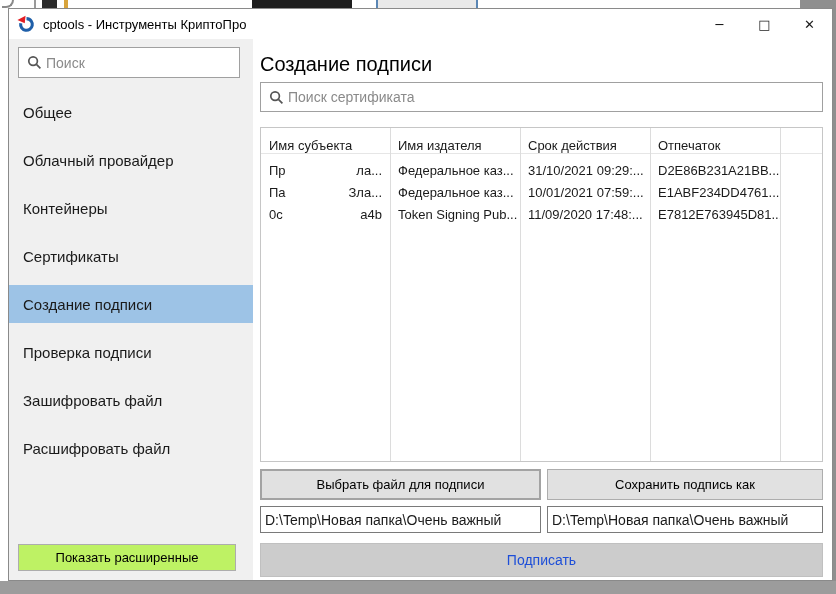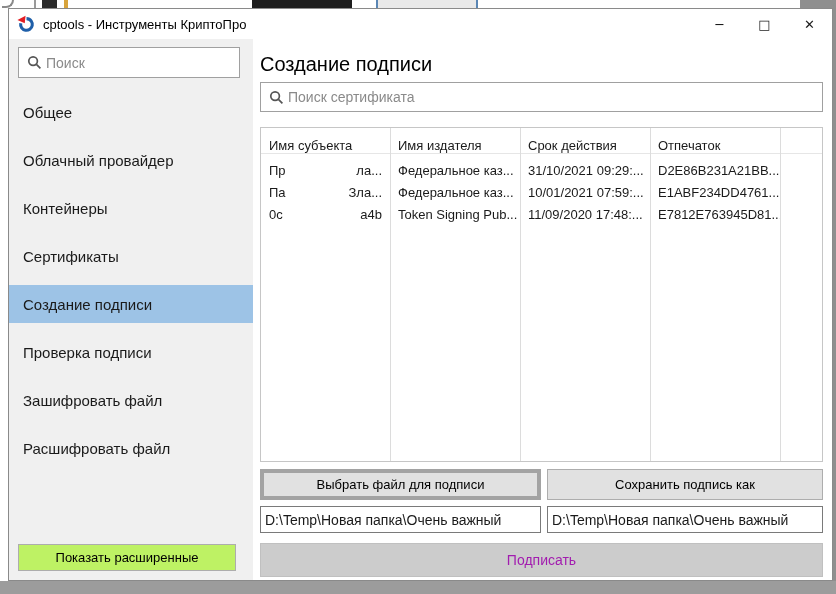--- a/index.html
+++ b/index.html
@@ -58,31 +58,31 @@
                 border:1px solid #c6c6c6; background:#fff; font-size:13px; color:#1a1a1a; }
   .vline { position:absolute; top:0; bottom:0; width:1px; background:#dcdcdc; }
   .trow { display:grid; grid-template-columns:129px 130px 130px 130px 1fr; align-items:center; }
   .theader { height:26px; border-bottom:1px solid #e6e6e6; }
   .trow > div { padding:0 8px; white-space:nowrap; overflow:hidden;margin-top:10px; }
   .datarow { height:22px; }
   .subject-cell { display:flex; justify-content:space-between; }
 
   .file-btn { position:absolute; height:31px; background:#e1e1e1; border:1px solid #adadad;
               font-size:13px; color:#000; font-family:"Liberation Sans", sans-serif; }
-  .choose-file { left:7px; top:430px; width:281px; border:4px solid #a3a3a3; }
+  .choose-file { left:7px; top:430px; width:281px; border:2px solid #a3a3a3; }
   .save-as { left:294px; top:430px; width:276px; }
 
   .path-input { position:absolute; height:27px; border:1px solid #7a7a7a; font-size:14px;
                 color:#1a1a1a; padding:0 2px 0 4px; font-family:"Liberation Sans", sans-serif;
                 outline:none; white-space:nowrap; overflow:hidden; }
   .path-left { left:7px; top:467px; width:281px; }
   .path-right { left:294px; top:467px; width:276px; }
 
   .sign-btn { position:absolute; left:7px; top:504px; width:563px; height:34px;
-              background:#cccccc; border:1px solid #c0c0c0; color:#a21caf; font-size:14px;
+              background:#cccccc; border:1px solid #c0c0c0; color:#1d4ed8; font-size:14px;
               font-family:"Liberation Sans", sans-serif; }
 </style>
 </head>
 <body>
 
 <div class="bgfrag bg-arrow-frag"></div>
 <div class="bgfrag bg-vline"></div>
 <div class="bgfrag bg-grid-icon"></div>
 <div class="bgfrag bg-orange-bar"></div>
 <div class="bgfrag bg-dark-block"></div>

